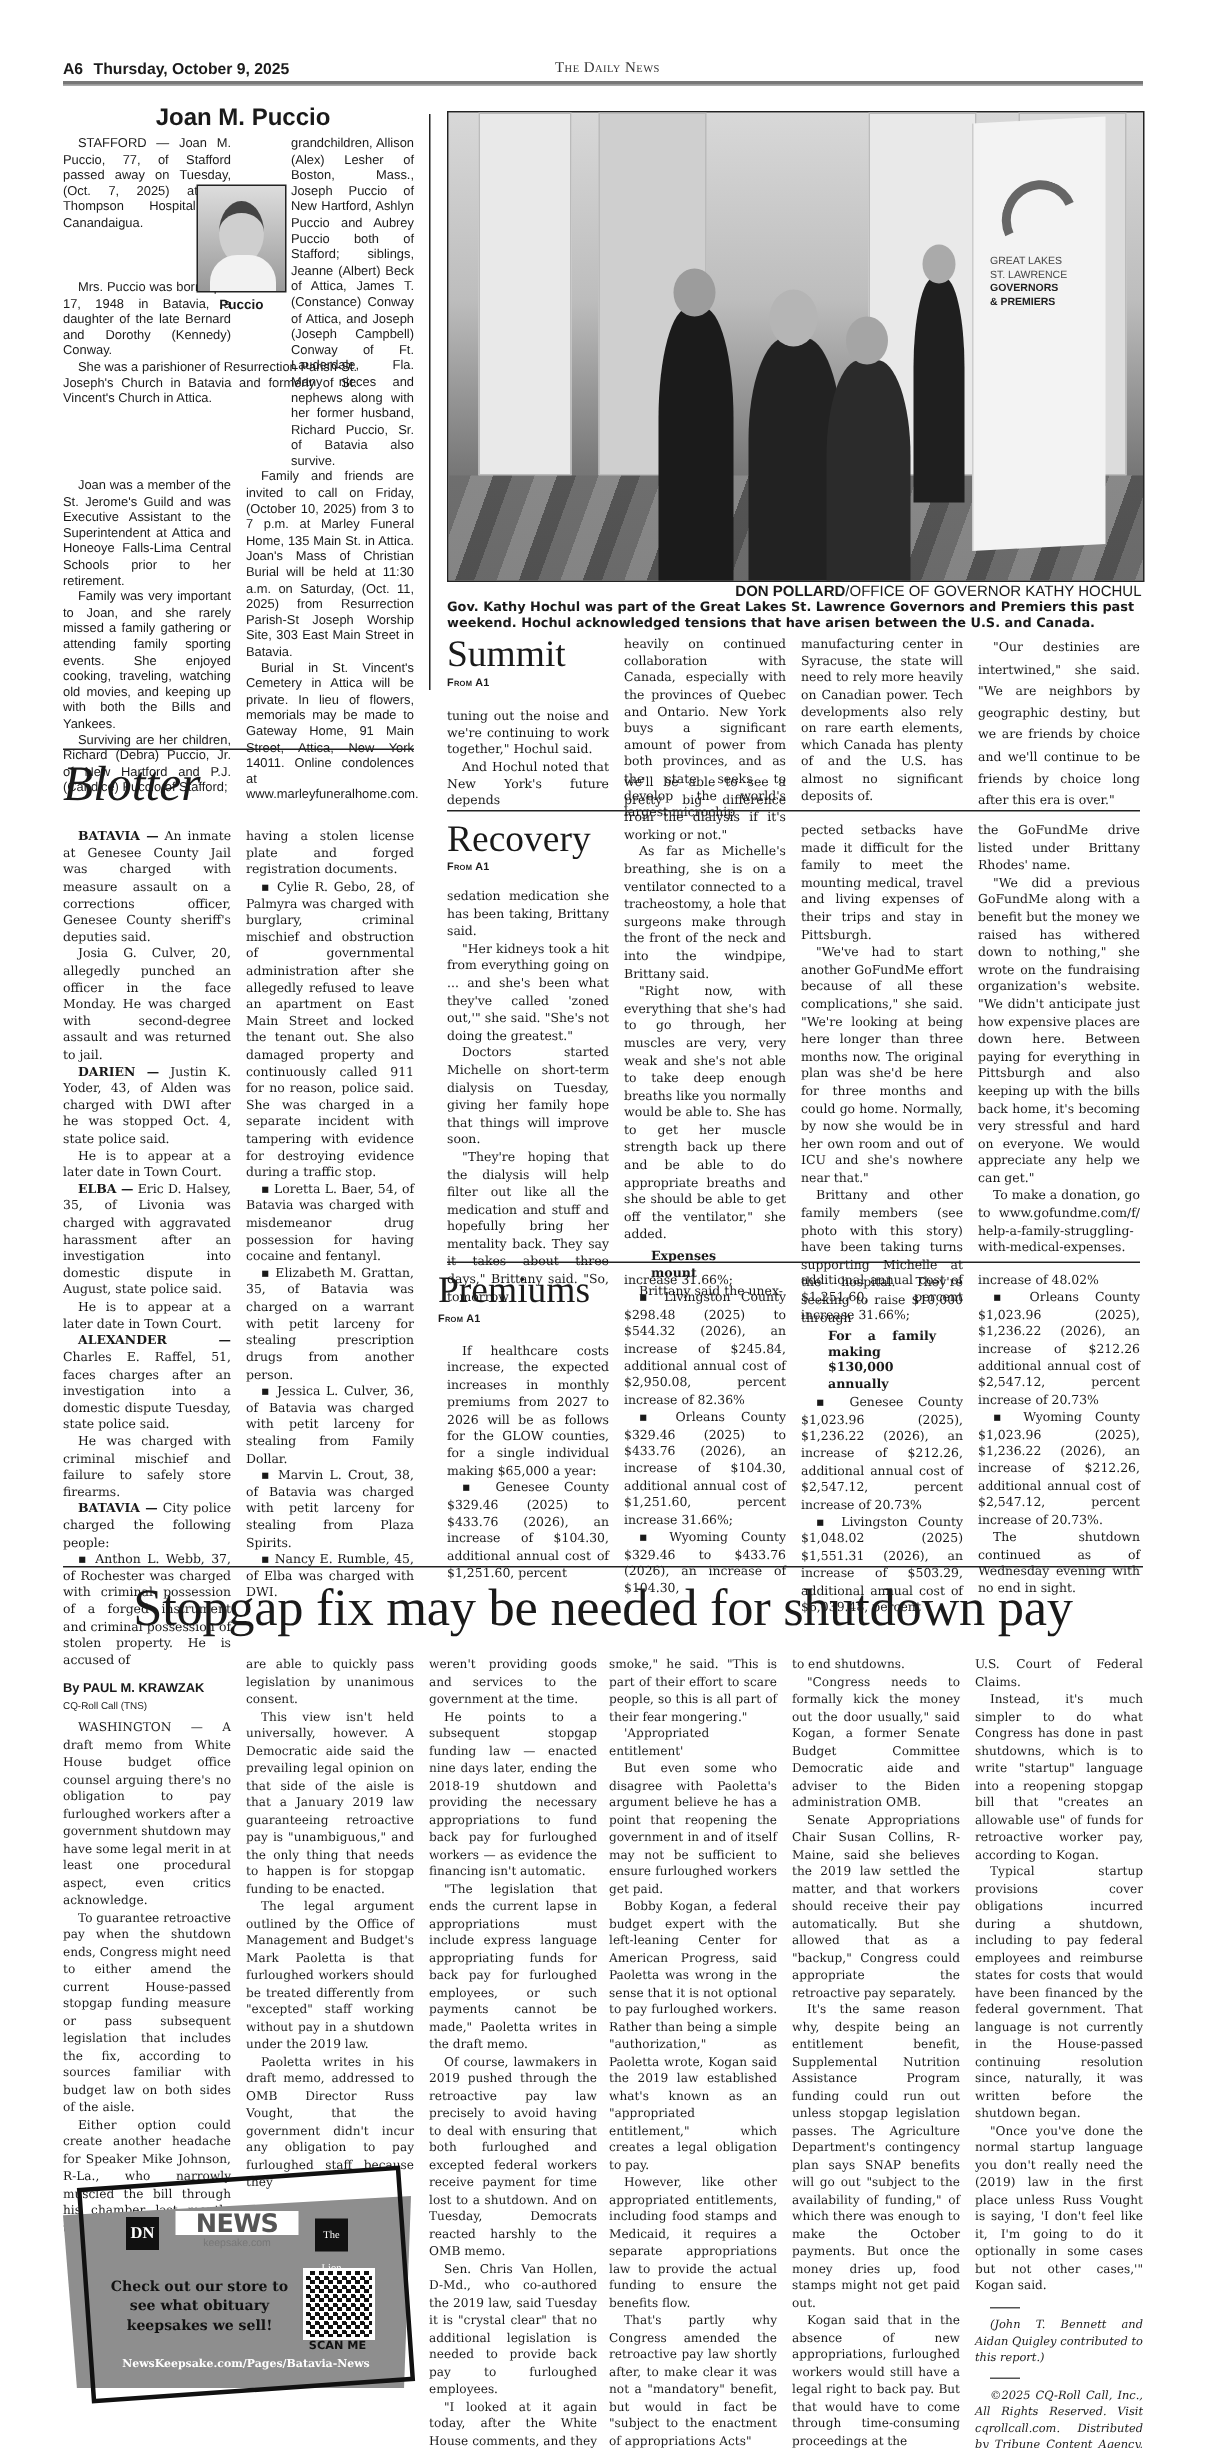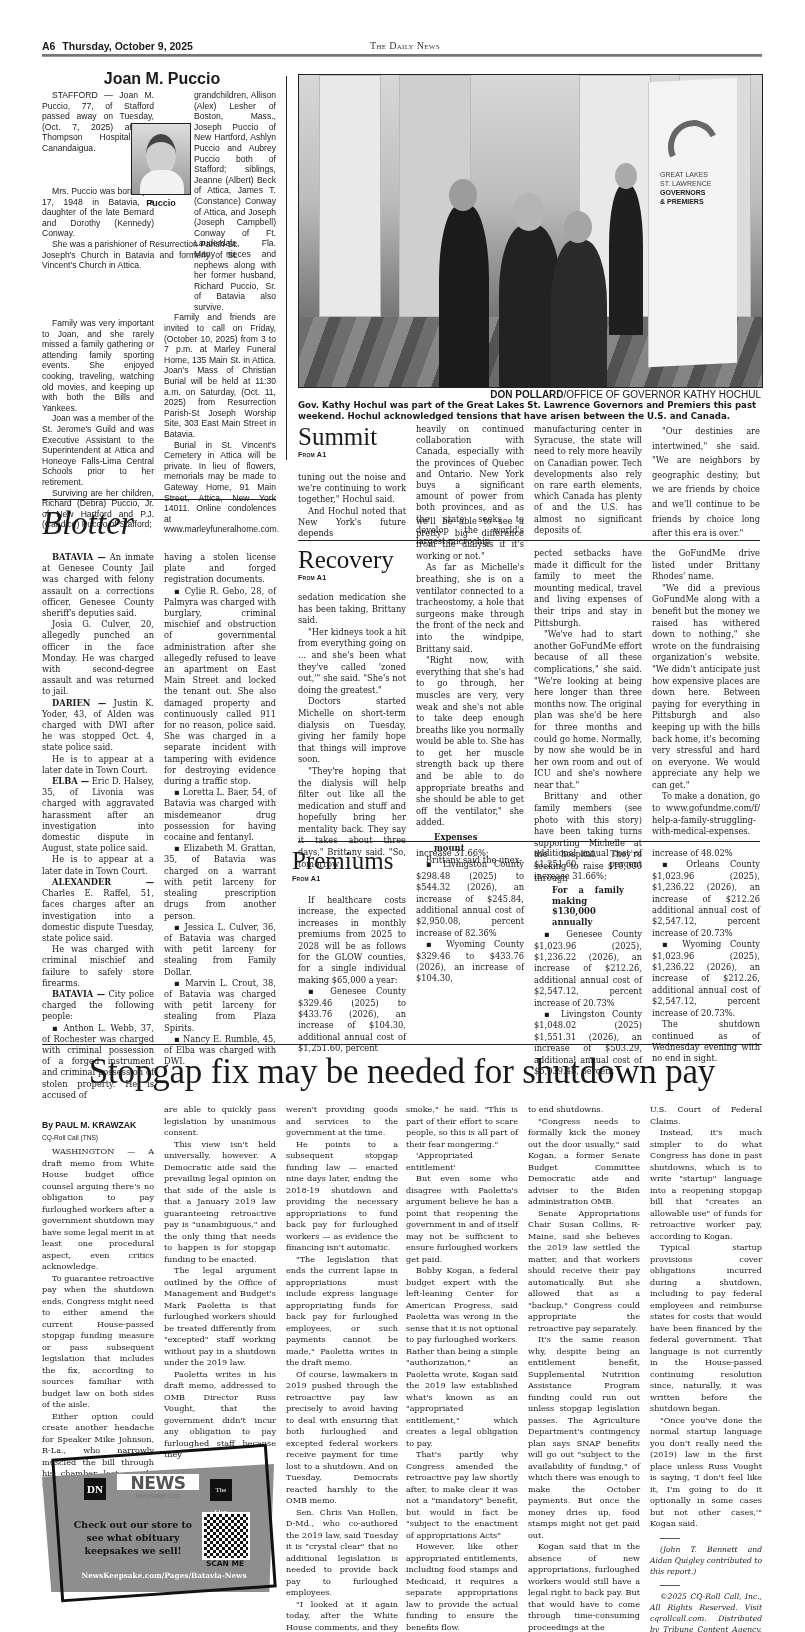--- a/index.html
+++ b/index.html
@@ -78,40 +78,40 @@
 <div class="abs ob" style="left:42px;top:90px;width:240px;height:0;overflow:visible"></div>
 
 <div class="abs ob ob-c1" id="obc1" style="top:90px;">
   
 </div>
 <div class="abs ob" style="left:42px;top:186px;width:112px;">
   <p>Mrs. Puccio was born April 17, 1948 in Batavia, a daughter of the late Bernard and Dorothy (Kennedy) Conway.</p>
   <p style="margin-right:-84px;">She was a parishioner of Resurrection Parish-St. Joseph's Church in Batavia and formerly of St. Vincent's Church in Attica.</p>
 </div>
 <div class="abs ob" style="left:42px;top:318px;width:112px;">
+  <p>Joan was a member of the St. Jerome's Guild and was Executive Assistant to the Superintendent at Attica and Honeoye Falls-Lima Central Schools prior to her retirement.</p>
   <p>Family was very important to Joan, and she rarely missed a family gathering or attending family sporting events. She enjoyed cooking, traveling, watching old movies, and keeping up with both the Bills and Yankees.</p>
-  <p>Joan was a member of the St. Jerome's Guild and was Executive Assistant to the Superintendent at Attica and Honeoye Falls-Lima Central Schools prior to her retirement.</p>
   <p>Surviving are her children, Richard (Debra) Puccio, Jr. of New Hartford and P.J. (Candice) Puccio of Stafford;</p>
 </div>
 <div class="abs photo-box">
   <div class="face"></div>
   <div class="sweater"></div>
 </div>
 <div class="abs photo-cap">Puccio</div>
 <div class="abs ob" style="left:164px;top:90px;width:112px;">
   <p style="text-indent:0;padding-left:30px;">grandchildren, Allison (Alex) Lesher of Boston, Mass., Joseph Puccio of New Hartford, Ashlyn Puccio and Aubrey Puccio both of Stafford; siblings, Jeanne (Albert) Beck of Attica, James T. (Constance) Conway of Attica, and Joseph (Joseph Campbell) Conway of Ft. Lauderdale, Fla. Many nieces and nephews along with her former husband, Richard Puccio, Sr. of Batavia also survive.</p>
   <p>Family and friends are invited to call on Friday, (October 10, 2025) from 3 to 7 p.m. at Marley Funeral Home, 135 Main St. in Attica. Joan's Mass of Christian Burial will be held at 11:30 a.m. on Saturday, (Oct. 11, 2025) from Resurrection Parish-St Joseph Worship Site, 303 East Main Street in Batavia.</p>
   <p>Burial in St. Vincent's Cemetery in Attica will be private. In lieu of flowers, memorials may be made to Gateway Home, 91 Main Street, Attica, New York 14011. Online condolences at www.marleyfuneralhome.com.</p>
 </div>
 <div class="abs obit-rule"></div>
 <div class="abs vrule"></div>
 
 <div class="abs blotter-title">Blotter</div>
 <div class="abs col bl-c1">
-  <p><b>BATAVIA —</b><span> An inmate at Genesee County Jail was charged with felony assault on a corrections officer, Genesee County sheriff's deputies said.</span></p>
+  <p><b>BATAVIA —</b><span> An inmate at Genesee County Jail was charged with measure assault on a corrections officer, Genesee County sheriff's deputies said.</span></p>
   <p><b></b><span>Josia G. Culver, 20, allegedly punched an officer in the face Monday. He was charged with second-degree assault and was returned to jail.</span></p>
   <p><b>DARIEN —</b><span> Justin K. Yoder, 43, of Alden was charged with DWI after he was stopped Oct. 4, state police said.</span></p>
   <p><b></b><span>He is to appear at a later date in Town Court.</span></p>
   <p><b>ELBA —</b><span> Eric D. Halsey, 35, of Livonia was charged with aggravated harassment after an investigation into domestic dispute in August, state police said.</span></p>
   <p><b></b><span>He is to appear at a later date in Town Court.</span></p>
   <p><b>ALEXANDER —</b><span> Charles E. Raffel, 51, faces charges after an investigation into a domestic dispute Tuesday, state police said.</span></p>
   <p><b></b><span>He was charged with criminal mischief and failure to safely store firearms.</span></p>
   <p><b>BATAVIA —</b><span> City police charged the following people:</span></p>
   <p><b></b><span>▪ Anthon L. Webb, 37, of Rochester was charged with criminal possession of a forged instrument and criminal possession of stolen property. He is accused of</span></p>
 </div>
@@ -199,26 +199,27 @@
   <p>"We did a previous GoFundMe along with a benefit but the money we raised has withered down to nothing," she wrote on the fundraising organization's website. "We didn't anticipate just how expensive places are down here. Between paying for everything in Pittsburgh and also keeping up with the bills back home, it's becoming very stressful and hard on everyone. We would appreciate any help we can get."</p>
   <p style="word-break:break-all">To make a donation, go to www.gofundme.com/f/help-a-family-struggling-with-medical-expenses.</p>
 </div>
 <div class="abs rule-h" style="left:298px;top:841px;width:462px;"></div>
 
 <div class="abs" style="left:292px;top:848px;width:110px;">
   <div class="kicker">Premiums</div>
   <div class="froma">From A1</div>
 </div>
 <div class="abs col" style="left:298px;top:895px;width:108px;line-height:11.4px;">
-  <p>If healthcare costs increase, the expected increases in monthly premiums from 2025 to 2028 will be as follows for the GLOW counties, for a single individual making $65,000 a year:</p>
+  <p>If healthcare costs increase, the expected increases in monthly premiums from 2027 to 2026 will be as follows for the GLOW counties, for a single individual making $65,000 a year:</p>
   <p>▪ Genesee County $329.46 (2025) to $433.76 (2026), an increase of $104.30, additional annual cost of $1,251.60, percent</p>
 </div>
 <div class="abs col" style="left:416px;top:848px;width:108px;line-height:11.4px;">
   <p style="text-indent:0">increase 31.66%;</p>
   <p>▪ Livingston County $298.48 (2025) to $544.32 (2026), an increase of $245.84, additional annual cost of $2,950.08, percent increase of 82.36%</p>
+  <p>▪ Orleans County $329.46 (2025) to $433.76 (2026), an increase of $104.30, additional annual cost of $1,251.60, percent increase 31.66%;</p>
   <p>▪ Wyoming County $329.46 to $433.76 (2026), an increase of $104.30,</p>
 </div>
 <div class="abs col" style="left:534px;top:848px;width:108px;line-height:11.4px;">
   <p style="text-indent:0">additional annual cost of $1,251.60, percent increase 31.66%;</p>
   <div class="sub">For a family making $130,000 annually</div>
   <p>▪ Genesee County $1,023.96 (2025), $1,236.22 (2026), an increase of $212.26, additional annual cost of $2,547.12, percent increase of 20.73%</p>
   <p>▪ Livingston County $1,048.02 (2025) $1,551.31 (2026), an increase of $503.29, additional annual cost of $6,039.48, percent</p>
 </div>
 <div class="abs col" style="left:652px;top:848px;width:108px;line-height:11.4px;">
   <p style="text-indent:0">increase of 48.02%</p>
@@ -248,22 +249,22 @@
   <p>"The legislation that ends the current lapse in appropriations must include express language appropriating funds for back pay for furloughed employees, or such payments cannot be made," Paoletta writes in the draft memo.</p>
   <p>Of course, lawmakers in 2019 pushed through the retroactive pay law precisely to avoid having to deal with ensuring that both furloughed and excepted federal workers receive payment for time lost to a shutdown. And on Tuesday, Democrats reacted harshly to the OMB memo.</p>
   <p>Sen. Chris Van Hollen, D-Md., who co-authored the 2019 law, said Tuesday it is "crystal clear" that no additional legislation is needed to provide back pay to furloughed employees.</p>
   <p>"I looked at it again today, after the White House comments, and they are blowing</p>
 </div>
 <div class="abs col sg" style="left:406px;top:1104px;width:112px;">
   <p style="text-indent:0">smoke," he said. "This is part of their effort to scare people, so this is all part of their fear mongering."</p>
   <p>'Appropriated entitlement'</p>
   <p>But even some who disagree with Paoletta's argument believe he has a point that reopening the government in and of itself may not be sufficient to ensure furloughed workers get paid.</p>
   <p>Bobby Kogan, a federal budget expert with the left-leaning Center for American Progress, said Paoletta was wrong in the sense that it is not optional to pay furloughed workers. Rather than being a simple "authorization," as Paoletta wrote, Kogan said the 2019 law established what's known as an "appropriated entitlement," which creates a legal obligation to pay.</p>
+  <p>However, like other appropriated entitlements, including food stamps and Medicaid, it requires a separate appropriations law to provide the actual funding to ensure the benefits flow.</p>
   <p>That's partly why Congress amended the retroactive pay law shortly after, to make clear it was not a "mandatory" benefit, but would in fact be "subject to the enactment of appropriations Acts"</p>
-  <p>However, like other appropriated entitlements, including food stamps and Medicaid, it requires a separate appropriations law to provide the actual funding to ensure the benefits flow.</p>
 </div>
 <div class="abs col sg" style="left:528px;top:1104px;width:112px;">
   <p style="text-indent:0">to end shutdowns.</p>
   <p>"Congress needs to formally kick the money out the door usually," said Kogan, a former Senate Budget Committee Democratic aide and adviser to the Biden administration OMB.</p>
   <p>Senate Appropriations Chair Susan Collins, R-Maine, said she believes the 2019 law settled the matter, and that workers should receive their pay automatically. But she allowed that as a "backup," Congress could appropriate the retroactive pay separately.</p>
   <p>It's the same reason why, despite being an entitlement benefit, Supplemental Nutrition Assistance Program funding could run out unless stopgap legislation passes. The Agriculture Department's contingency plan says SNAP benefits will go out "subject to the availability of funding," of which there was enough to make the October payments. But once the money dries up, food stamps might not get paid out.</p>
   <p>Kogan said that in the absence of new appropriations, furloughed workers would still have a legal right to back pay. But that would have to come through time-consuming proceedings at the</p>
 </div>
 <div class="abs col sg" style="left:650px;top:1104px;width:112px;">
   <p style="text-indent:0">U.S. Court of Federal Claims.</p>

